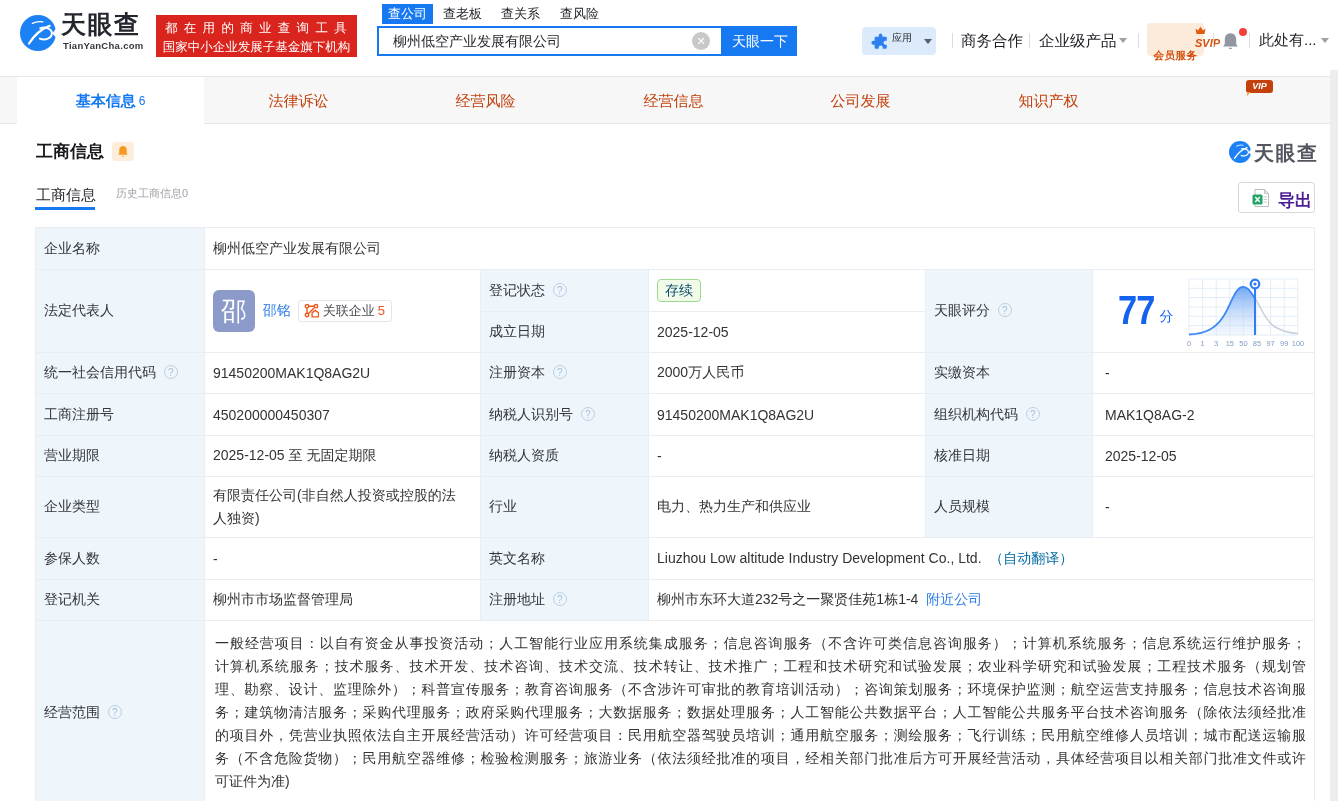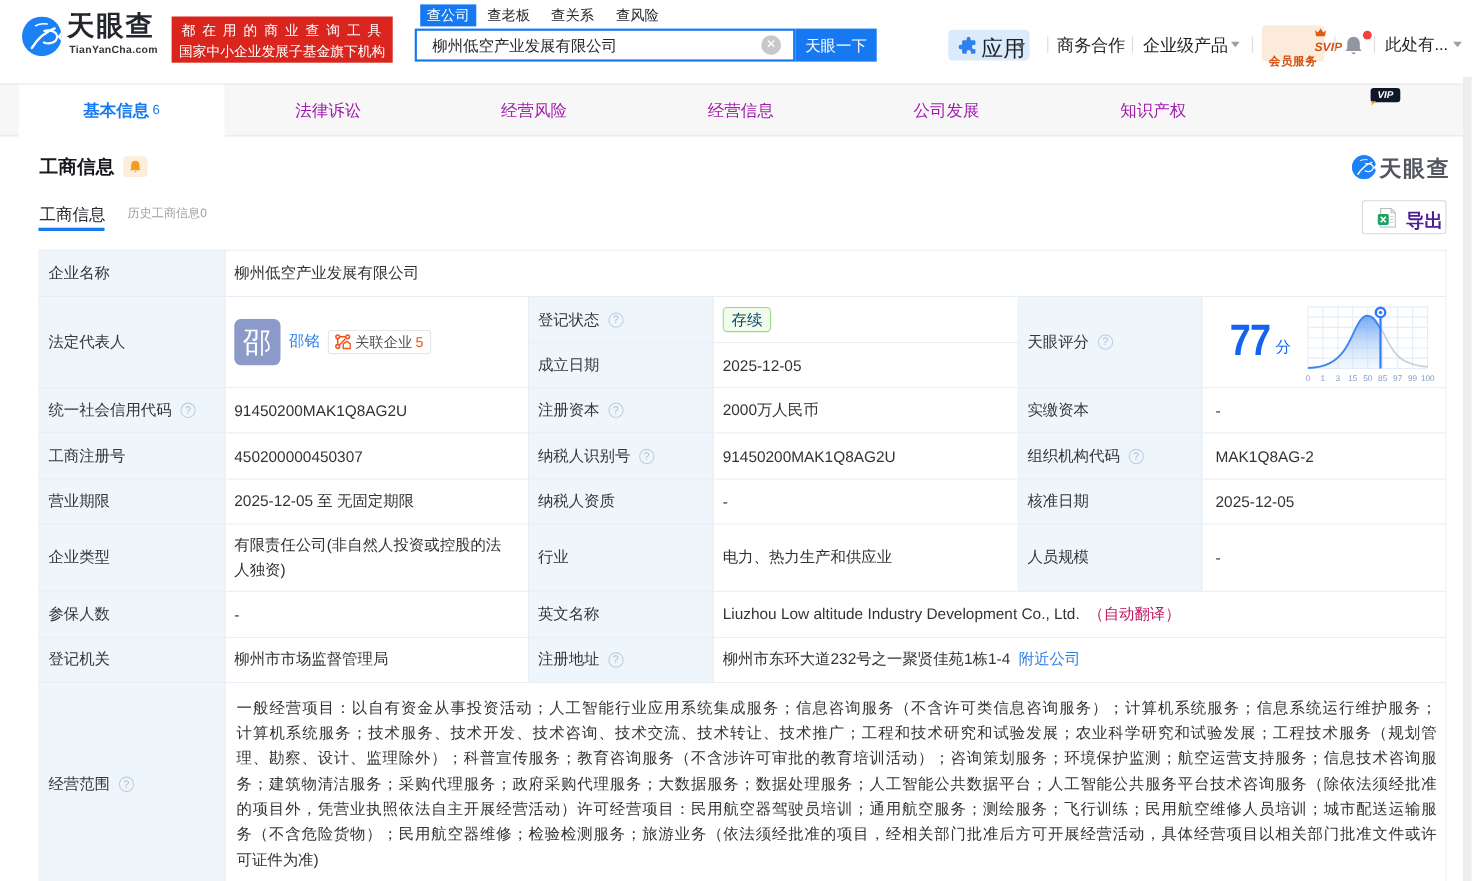--- a/index.html
+++ b/index.html
@@ -19,44 +19,44 @@
 .stab { top:4px; height:20px; line-height:20px; font-size:13px; color:#24272c; text-align:center; }
 #stab1 { left:382px; width:51px; background:#1779f2; color:#fff; }
 #stab2 { left:440px; width:45px; } #stab3 { left:498px; width:45px; } #stab4 { left:557px; width:45px; }
 #sinput { left:377px; top:26px; width:346px; height:30px; border:2px solid #1779f2; background:#fff;
   line-height:26px; font-size:14px; color:#24272c; padding-left:14px; }
 #sclear { left:692px; top:32px; width:18px; height:18px; border-radius:50%; background:#c8c8c8;
   color:#fff; font-size:11px; text-align:center; line-height:18px; }
 #sbtn { left:723px; top:26px; width:74px; height:30px; background:#1779f2; color:#fff;
   font-size:14px; text-align:center; line-height:30px; }
 #appill { left:862px; top:27px; width:74px; height:28px; background:#dcebfb; border-radius:4px; }
-#appill .txt { position:absolute; left:30px; top:4px; font-size:20px; color:#1c1f24; }
+#appill .txt { position:absolute; left:30px; top:4px; font-size:10px; color:#1c1f24; }
 .caret { width:0; height:0; border-left:4px solid transparent; border-right:4px solid transparent;
   border-top:5px solid #565d66; }
 .hsep { top:33px; width:1px; height:15px; background:#dcdcdc; }
 .hnav { top:31px; font-size:15.5px; color:#1c1f24; white-space:nowrap; }
 #svip { left:1147px; top:23px; width:57px; height:33px; background:#fcebdb; border-radius:4px;
   text-align:center; color:#d4500e; }
 #svip .s1 { font-size:11px; font-weight:bold; font-style:italic; margin-top:2px;padding-left:48px; }
 #svip .s2 { font-size:10.5px; font-weight:bold; margin-top:0px; letter-spacing:0.5px;}
 #belldot { left:1239px; top:28px; width:8px; height:8px; background:#f1413a; border-radius:50%; }
 
 #navbar { position:absolute; left:0; top:76px; width:1330px; height:48px; background:#f7f7f7;
   border-top:1px solid #e7e7e7; border-bottom:1px solid #e7e7e7; }
 #navact { position:absolute; left:17px; top:0px; width:187px; height:48px; background:#fff; }
 .ntab { position:absolute; top:0; width:187px; height:47px; line-height:47px; text-align:center;
-  font-size:15px; color:#a21caf; }
+  font-size:15px; color:#c2410c; }
 #nt1 { left:17px; color:#1779f2; font-weight:bold; }
 #nt1 sup { font-weight:normal; font-size:12px; vertical-align:1px; margin-left:3px;}
 #nt7 { left:1143px; color:#bd6a2e; }
 #nt7 .n2 { color:#74787e; font-size:14px; margin-left:4px;}
 .qmark { display:inline-block; width:14px; height:14px; border:1px solid #bdd0e2; border-radius:50%;
   color:#a5bfd8; font-size:10px; line-height:13px; text-align:center; vertical-align:1px; margin-left:4px; background:transparent;}
 #nt7 .qmark { border-color:#b6b8bb; color:#a9abb0; }
-#vipbadge { position:absolute; left:1246px; top:3px; width:27px; height:13px; background:#0f172a;
+#vipbadge { position:absolute; left:1246px; top:3px; width:27px; height:13px; background:#c2410c;
   border-radius:3px; color:#fff; font-size:9px; font-weight:bold; font-style:italic; text-align:center;
   line-height:13px; }
 #vipbadge:after { content:""; position:absolute; left:1px; top:12px; border-left:4px solid #f0a33c;
   border-bottom:4px solid transparent; }
 
 #t-title { left:36px; top:140px; font-size:17px; font-weight:bold; color:#16181c; }
 #t-bell { left:112px; top:142px; width:22px; height:19px; background:#fdeedc; border-radius:3px;
   text-align:center; font-size:11px; line-height:19px; }
 #wm { left:1229px; top:141px; }
 #wm-txt { left:1254px; top:140px; font-size:20px; font-weight:bold; color:#53565e; letter-spacing:1.5px;}
@@ -66,21 +66,21 @@
 #export { left:1238px; top:182px; width:77px; height:31px; border:1px solid #d8d8d8; border-radius:3px;
   background:#fff; }
 #export span { position:absolute; left:39px; top:6px; font-size:17px; color:#4c1d95;font-weight:bold; }
 
 #tbl { position:absolute; left:35px; top:227px; width:1279px; border-collapse:collapse; table-layout:fixed; }
 #tbl td { border:1px solid #e9eef4; font-size:14px; color:#333; vertical-align:middle;
   padding:0 8px; }
 #tbl td.lb { background:#eef5fb; color:#33363c; }
 #tbl tr { height:42px; } #tbl tr.h41 { height:41px; }
 .link { color:#2d7de8; text-decoration:none; }
-.gray { color:#be185d; }
+.gray { color:#0369a1; }
 #avatar { display:inline-block; width:42px; height:42px; background:#8b9ac9; border-radius:6px;
   color:#fff; font-size:26px; text-align:center; line-height:42px; vertical-align:middle; }
 #relpill { display:inline-block; height:22px; border:1px solid #e6e6e6; border-radius:3px;
   font-size:13px; color:#4a4d52; line-height:20px; padding:0 6px 0 5px; vertical-align:middle;
   margin-left:7px; background:#fff;}
 #relpill b { color:#f0551a; font-weight:normal; margin-left:3px; }
 .greentag { display:inline-block; height:23px; line-height:21px; padding:0 7px; border:1px solid #9ed88f;
   border-radius:4px; background:#f0fbe9; color:#0c4a6e; font-size:14px; }
 #score77 { position:absolute; left:25px; top:18px; font-size:40px; font-weight:bold; color:#1462ee; white-space:nowrap; }
 #score77 b { display:inline-block; transform:scaleX(0.86); transform-origin:0 50%; letter-spacing:-1px; }

